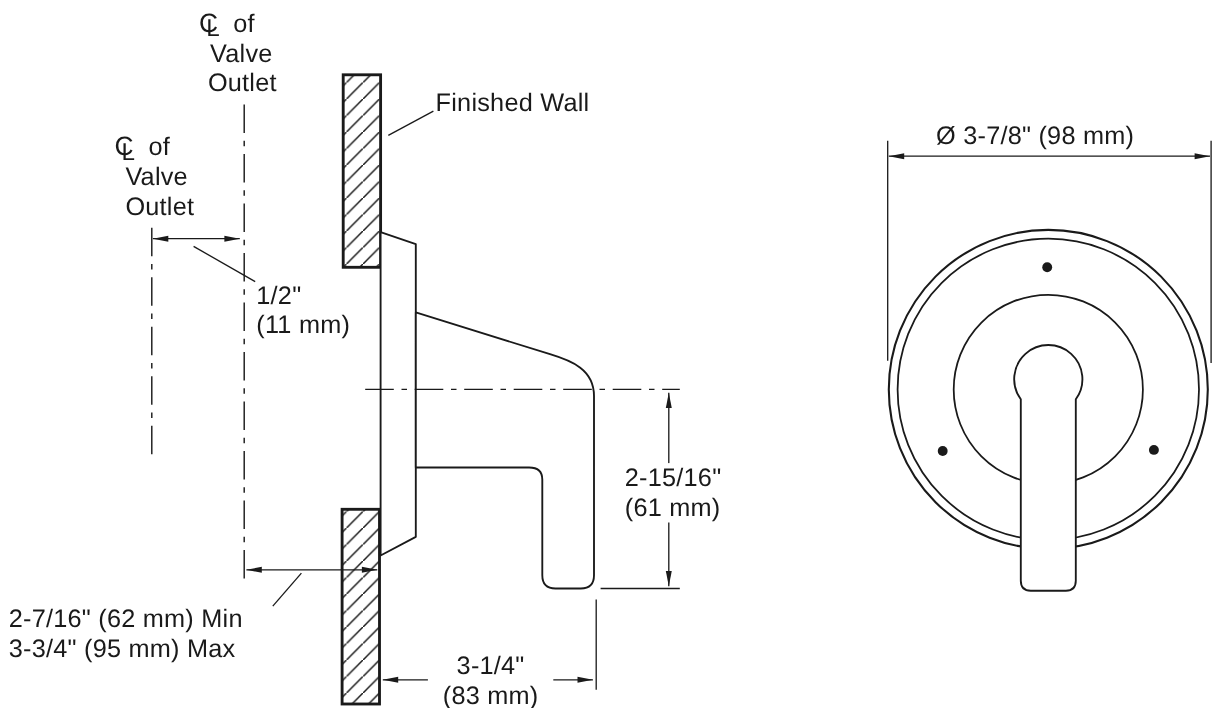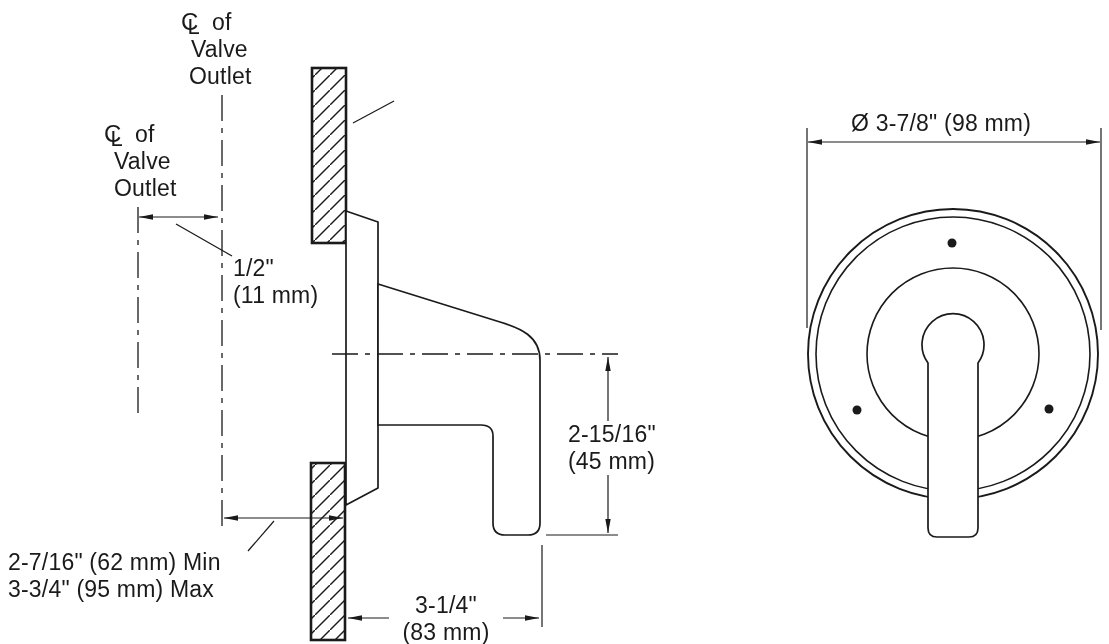--- a/index.html
+++ b/index.html
@@ -122,34 +122,37 @@
   </div>
 
   <div class="lbl" style="left:104px;top:120px">
     <div>
       <span class="clsym"><span class="c">C</span><span class="l">L</span></span><span class="word">of</span>
     </div>
     <div class="ind">Valve</div>
     <div class="ind">Outlet</div>
   </div>
 
+  <div class="lbl" style="left:396px;top:80px">
+    <div>Finished Wall</div>
+  </div>
 
   <div class="lbl" style="left:233px;top:255px">
     <div>1/2"</div>
     <div>(11 mm)</div>
   </div>
 
   <div class="lbl" style="left:8px;top:549px">
     <div>2-7/16" (62 mm) Min</div>
     <div>3-3/4" (95 mm) Max</div>
   </div>
 
   <div class="lbl mask" style="left:565px;top:421px">
     <div>2-15/16"</div>
-    <div>(45 mm)</div>
+    <div>(61 mm)</div>
   </div>
 
   <div class="lbl mask center" style="left:389px;top:592px;width:108px">
     <div>3-1/4"</div>
     <div>(83 mm)</div>
   </div>
 
   <div class="lbl" style="left:851px;top:110px">
     <div>Ø 3-7/8" (98 mm)</div>
   </div>

